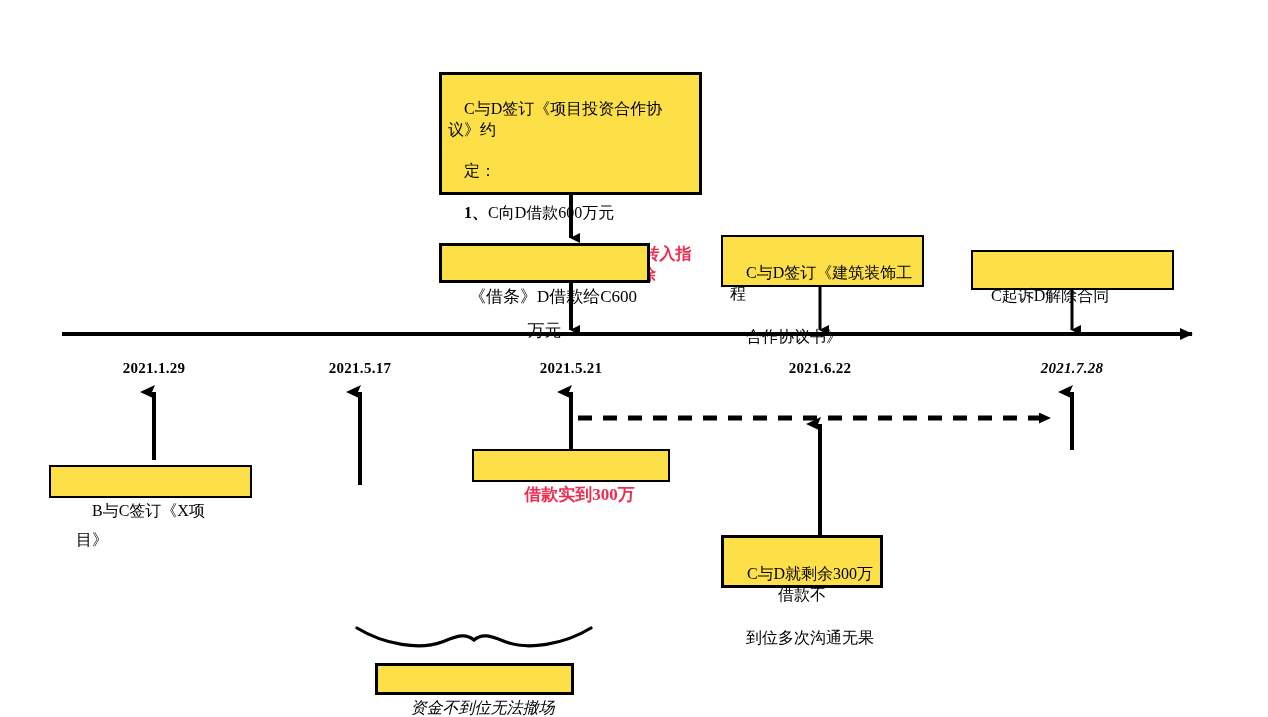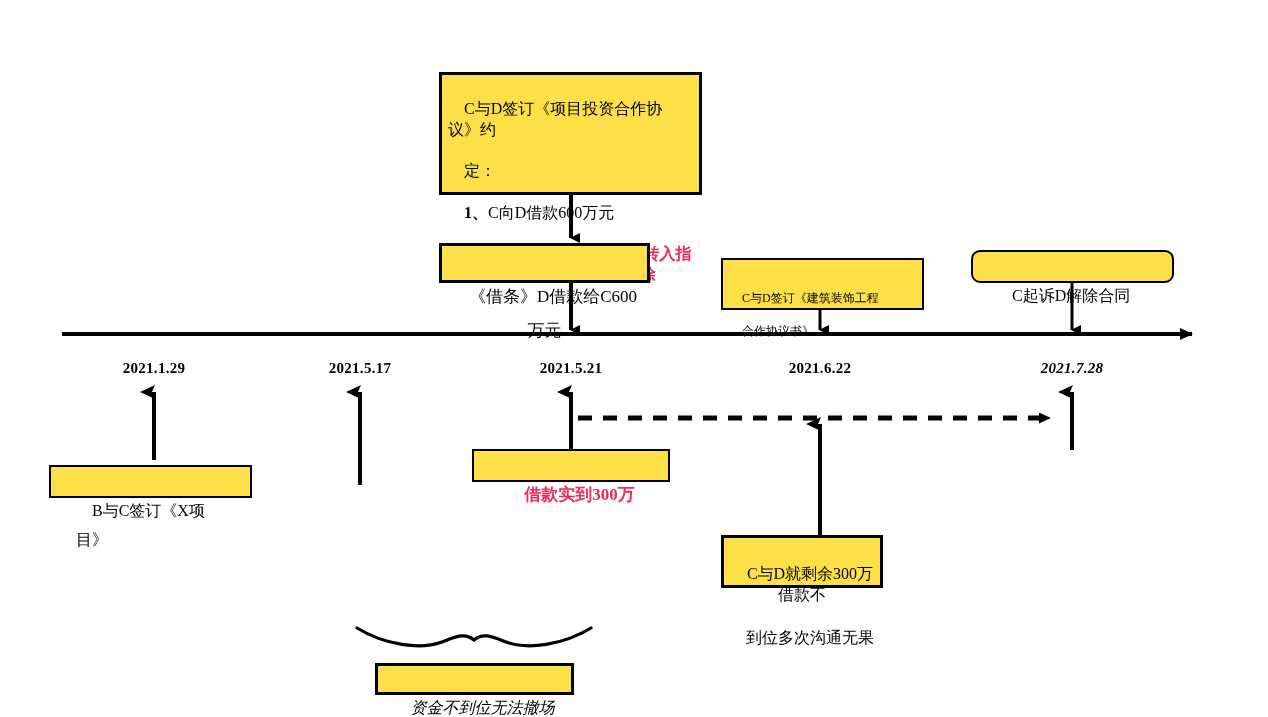--- a/index.html
+++ b/index.html
@@ -139,26 +139,26 @@
     <span>C与D签订《项目投资合作协议》约</span><br>
     <span>定：</span><br>
     <span class="b-num">1、</span><span>C向D借款600万元</span><br>
     <span class="b-num">2、</span><span class="b-num">D应</span><span class="redbold">确保按约将投资款转入指定账户，否则本协议自动解除</span>
   </div>
 
   <div class="box thick center" style="left:439px; top:243px; width:211px; height:40px; font-size:17px; line-height:34px; padding:0 6px;">
     <span>《借条》D借款给C600万元</span>
   </div>
 
-  <div class="box" style="left:721px; top:235px; width:203px; height:52px; font-size:12px; line-height:1.35; padding:14px 7px;margin-top:23px;">
+  <div class="box" style="left:721px; top:235px; width:203px; height:52px; font-size:16px; line-height:1.35; padding:3px 7px;">
     <span>C与D签订《建筑装饰工程</span><br>
     <span>合作协议书》</span>
   </div>
 
-  <div class="box" style="left:971px; top:250px; width:203px; height:33px; font-size:16px; line-height:29px; padding:0 23px;border-radius:9px;">
+  <div class="box" style="left:971px; top:250px; width:203px; height:40px; font-size:16px; line-height:29px; padding:0 2px;">
     <span>C起诉D解除合同</span>
   </div>
 
   <div class="box" style="left:49px; top:465px; width:203px; height:33px; font-size:16px; line-height:29px; padding:0 25px;">
     <span>B与C签订《X项目》</span>
   </div>
 
 
   <div class="box center" style="left:472px; top:449px; width:198px; height:33px; font-size:17px; line-height:29px; padding:0 6px;">
     <span class="redbold">借款实到300万</span>

